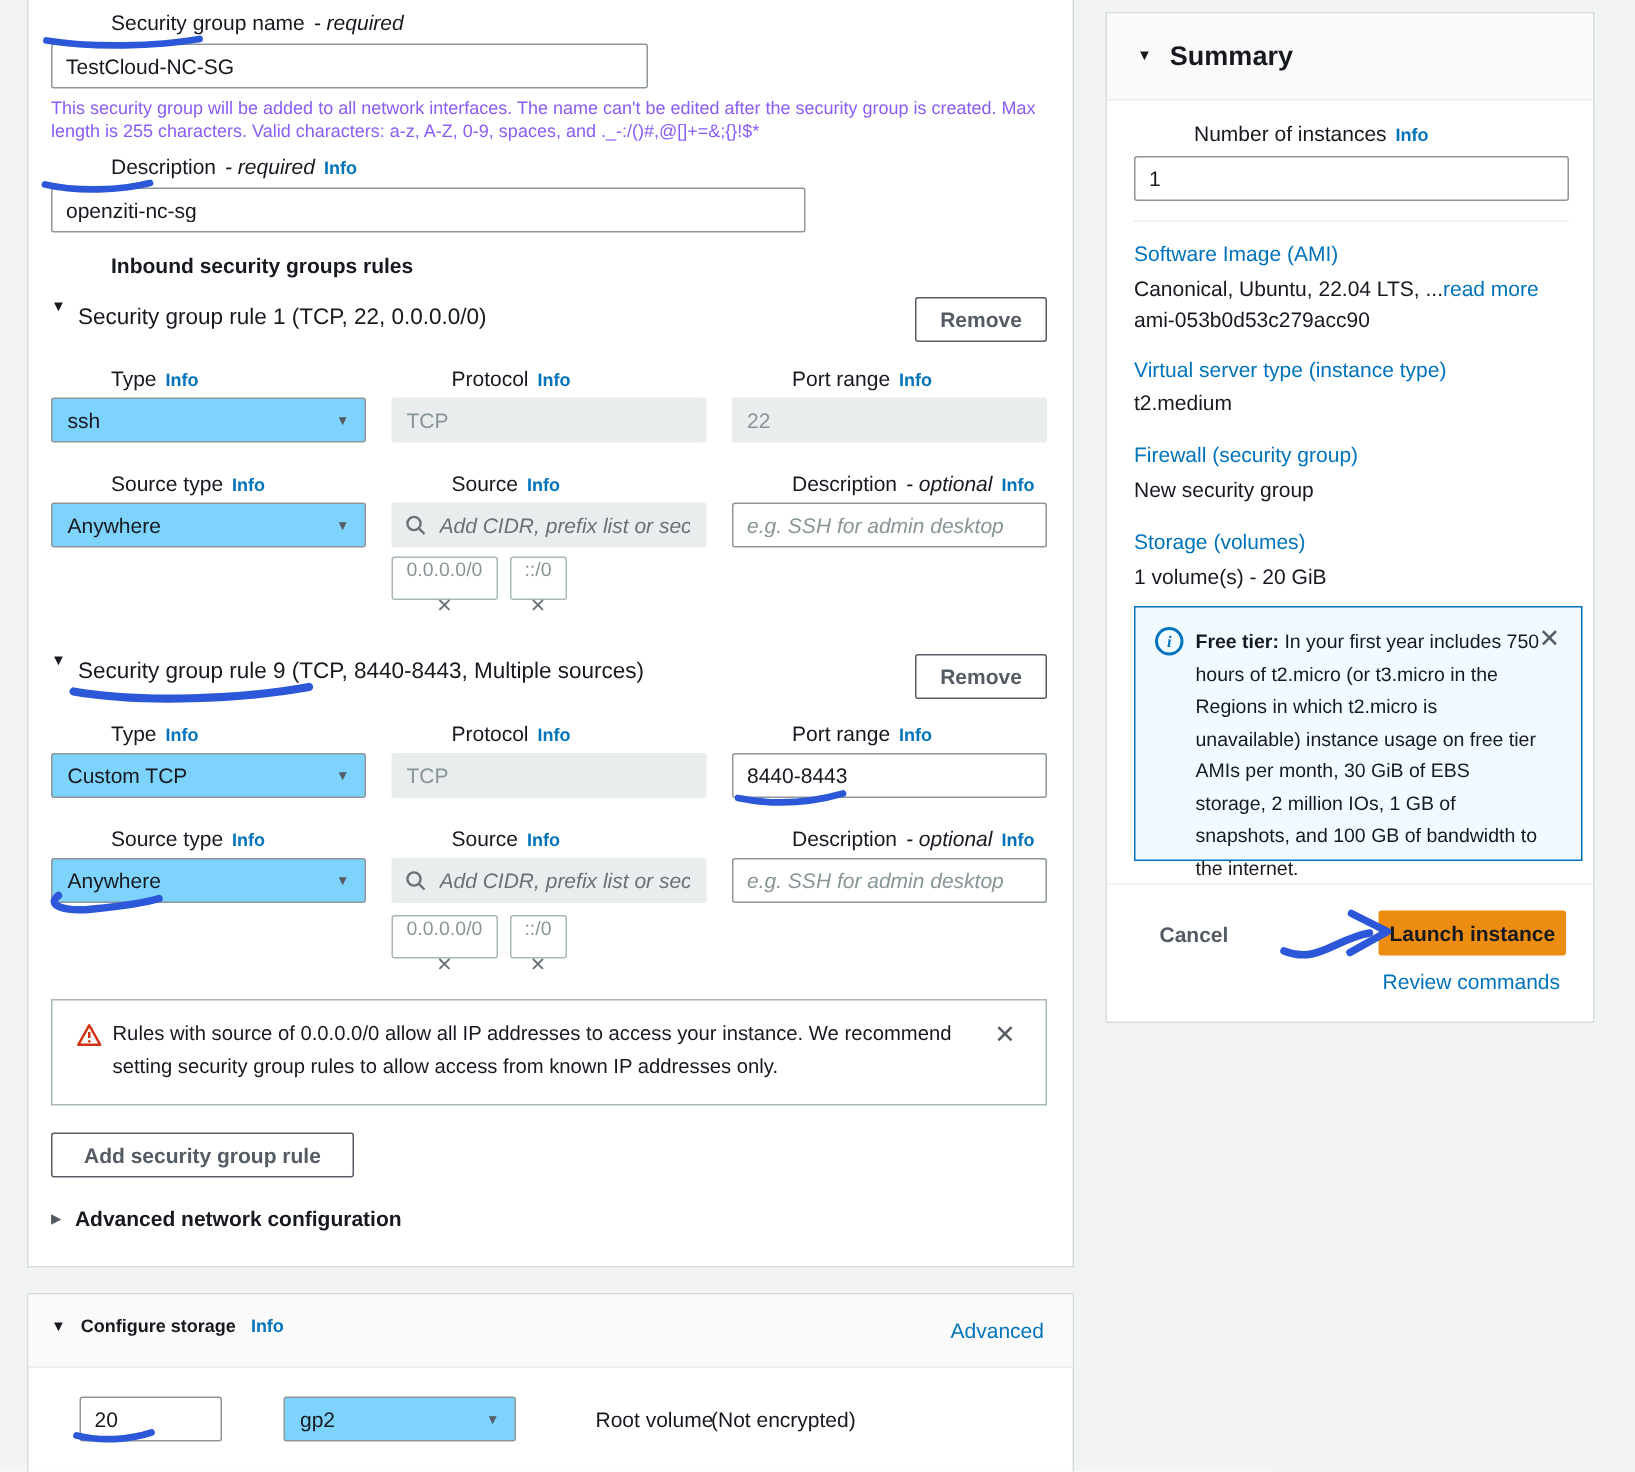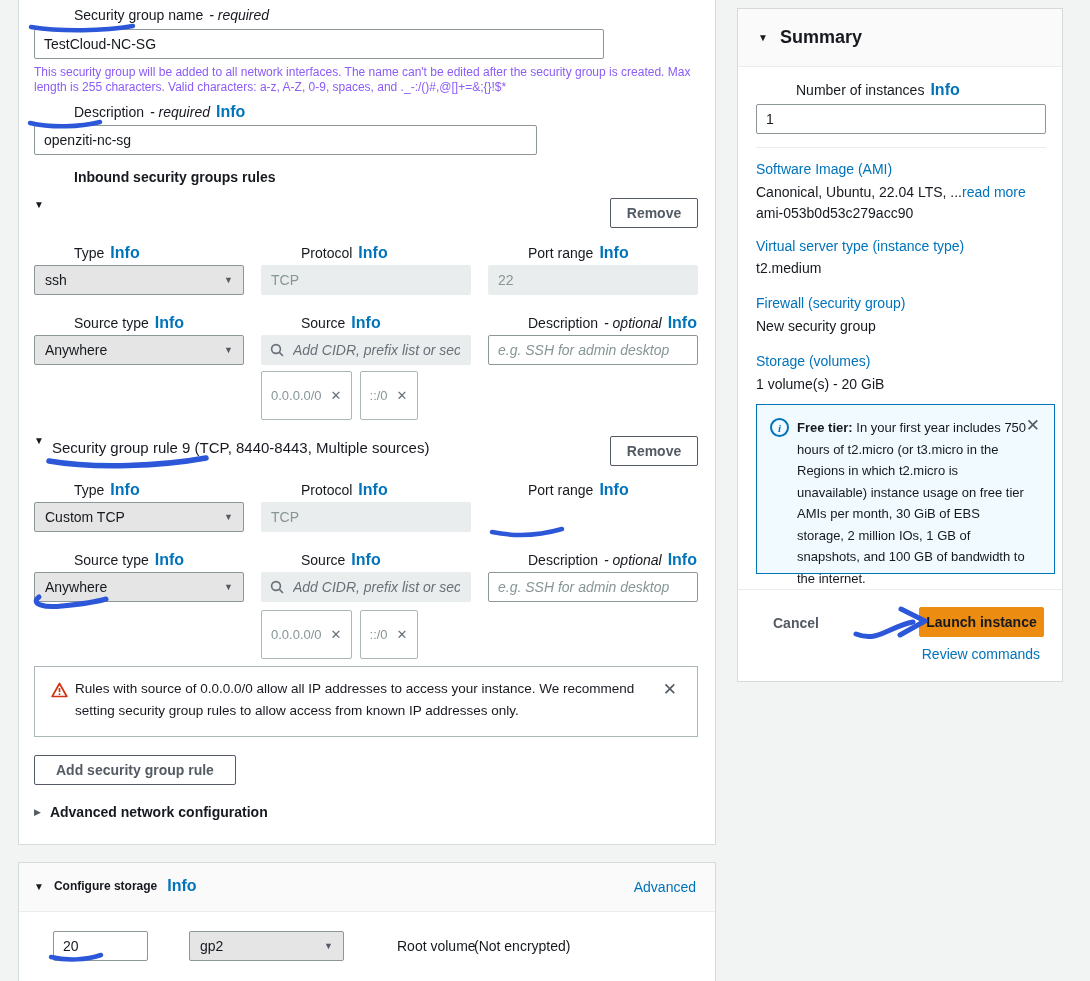--- a/index.html
+++ b/index.html
@@ -6,49 +6,49 @@
   body{
     width:1090px;height:981px;overflow:hidden;position:relative;
     background:#f2f3f3;
     font-family:"Liberation Sans","DejaVu Sans",sans-serif;
     color:#16191f;font-size:14px;
   }
   .panel{position:absolute;background:#fff;border:1px solid #d5dbdb;box-sizing:border-box;}
   .abs{position:absolute;}
   .lbl{font-size:14px;color:#16191f;white-space:nowrap;margin-left:40px;}
   .req{font-style:italic;color:#16191f;}
-  .info-link{color:#0073bb;font-size:16px;font-weight:700;cursor:pointer;white-space:nowrap;}
+  .info-link{color:#0073bb;font-size:12px;font-weight:700;cursor:pointer;white-space:nowrap;}
   .link{color:#0073bb;cursor:pointer;white-space:nowrap;}
   .help{font-size:12px;color:#8b5cf6;line-height:15px;}
   .tfield{
     box-sizing:border-box;height:30px;border:1px solid #8d9699;border-radius:2px;
     background:#fff;font-family:inherit;font-size:14px;color:#16191f;padding:0 9px;outline:none;
   }
   input.tfield::placeholder{font-style:italic;color:#879596;}
   .selectbox{
-    box-sizing:border-box;height:30px;border:1px solid #8d9699;border-radius:2px;background:#e5e5e5;
+    box-sizing:border-box;height:30px;border:1px solid #8d9699;border-radius:2px;background:#7dd3fc;
     display:flex;align-items:center;justify-content:space-between;padding:0 10px;cursor:pointer;
   }
   .selectbox .caret{font-size:9px;color:#545b64;}
   .disfield{
     box-sizing:border-box;height:30px;background:#eaeded;border-radius:2px;color:#879596;
     display:flex;align-items:center;padding:0 10px;font-size:14px;
   }
   .searchfield{
     box-sizing:border-box;height:30px;background:#eaeded;border-radius:2px;color:#879596;
     display:flex;align-items:center;gap:7px;padding:0 9px;
   }
   .searchfield input{
     border:none;background:transparent;outline:none;flex:1;min-width:0;
     font-family:inherit;font-size:14px;color:#16191f;
   }
   .searchfield input::placeholder{font-style:italic;color:#687078;}
   .chip{
-    display:inline-flex;align-items:center;gap:9px;height:27px;padding:10px 9px;
-    border:1px solid #aab7b8;border-radius:2px;background:#fff;color:#879596;font-size:13px;
+    display:inline-flex;align-items:center;gap:9px;height:27px;padding:0 9px;
+    border:1px solid #aab7b8;border-radius:2px;background:#fff;color:#879596;font-size:13px;flex-direction:column;
   }
   .chip .x{color:#687078;font-size:13px;cursor:pointer;}
   .btn-secondary{
     box-sizing:border-box;height:30px;background:#fff;border:1px solid #545b64;border-radius:2px;
     color:#545b64;font-weight:700;font-size:14px;font-family:inherit;cursor:pointer;
     display:flex;align-items:center;justify-content:center;
   }
   .rule-title{font-size:15px;color:#16191f;white-space:nowrap;}
   .tri{font-size:10px;color:#16191f;}
   .sec-head{background:#fafafa;border-bottom:1px solid #eaeded;position:absolute;left:0;right:0;top:0;}
@@ -59,33 +59,34 @@
 </style>
 </head>
 <body>
 
 <div class="panel" style="left:18px;top:-2px;width:698px;height:847px;border-top:none;">
 
   <div class="abs flabel" style="left:15px;top:9px;">
     <span class="lbl">Security group name</span>
     <span class="req">- required</span>
   </div>
-  <input class="abs tfield" style="left: 15px; top: 31px; width: 570px;" type="text" value="TestCloud-NC-SG">
+  <input class="abs tfield" style="left: 15px; top: 31px; width: 398px;" type="text" value="TestCloud-NC-SG">
   <div class="abs help" style="left:15px;top:67px;width:658px;">This security group will be added to all network interfaces. The name can't be edited after the security group is created. Max length is 255 characters. Valid characters: a-z, A-Z, 0-9, spaces, and ._-:/()#,@[]+=&amp;;{}!$*</div>
 
   <div class="abs flabel" style="left:15px;top:105px;">
     <span class="lbl">Description</span>
     <span class="req">- required</span>
     <span class="info-link">Info</span>
   </div>
   <input class="abs tfield" style="left: 15px; top: 127px; width: 503px;" type="text" value="openziti-nc-sg">
 
   <div class="abs lbl" style="left:15px;top:171px;font-weight:700;">Inbound security groups rules</div>
 
   <span class="abs tri" style="left:15px;top:201px;">▼</span>
+  <div class="abs rule-title" style="left:33px;top:205px;">Security group rule 1 (TCP, 22, 0.0.0.0/0)</div>
   <button class="abs btn-secondary" style="left:591px;top:200px;width:88px;">Remove</button>
 
   <div class="abs flabel" style="left:15px;top:246px;">
     <span class="lbl">Type</span>
     <span class="info-link">Info</span>
   </div>
   <div class="abs flabel" style="left:242px;top:246px;">
     <span class="lbl">Protocol</span>
     <span class="info-link">Info</span>
   </div>
@@ -154,20 +155,21 @@
   <div class="abs flabel" style="left:469px;top:483px;">
     <span class="lbl">Port range</span>
     <span class="info-link">Info</span>
   </div>
 
   <div class="abs selectbox" style="left:15px;top:504px;width:210px;">
     <span>Custom TCP</span>
     <span class="caret">▼</span>
   </div>
   <div class="abs disfield" style="left:242px;top:504px;width:210px;">TCP</div>
+  <input class="abs tfield" style="left: 469px; top: 504px; width: 210px;" type="text" value="8440-8443">
 
   <div class="abs flabel" style="left:15px;top:553px;">
     <span class="lbl">Source type</span>
     <span class="info-link">Info</span>
   </div>
   <div class="abs flabel" style="left:242px;top:553px;">
     <span class="lbl">Source</span>
     <span class="info-link">Info</span>
   </div>
   <div class="abs flabel" style="left:469px;top:553px;">

